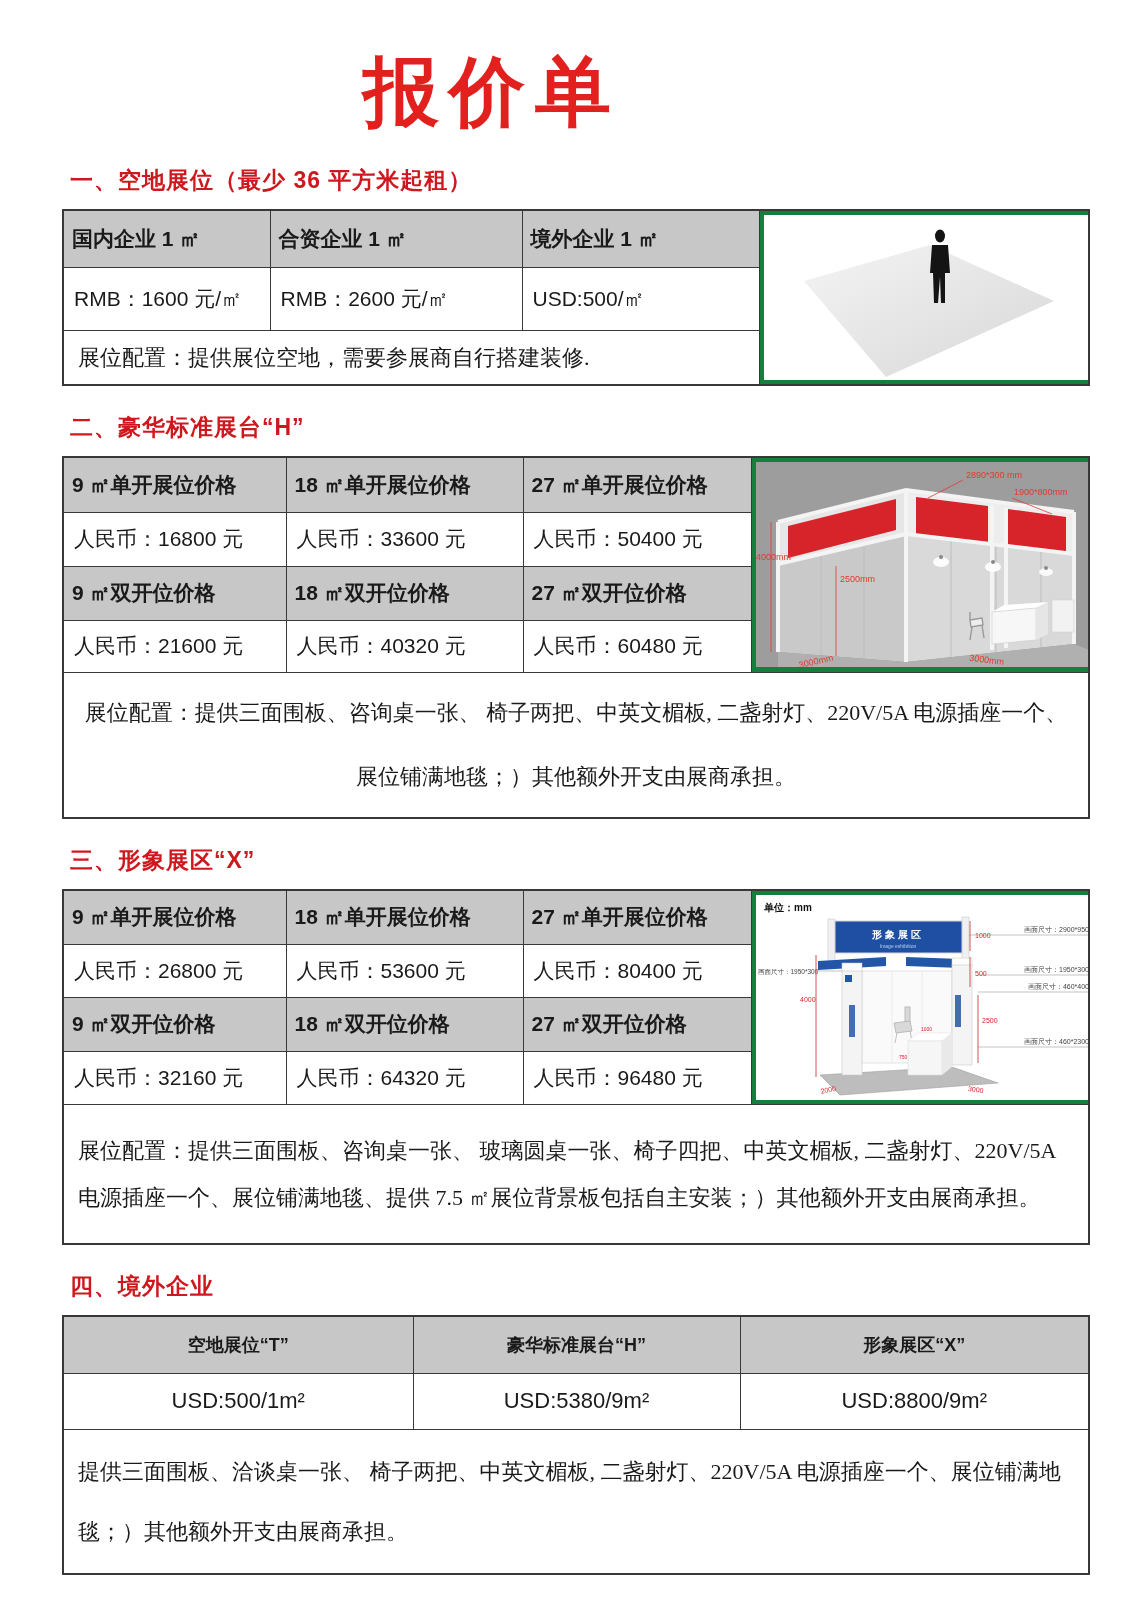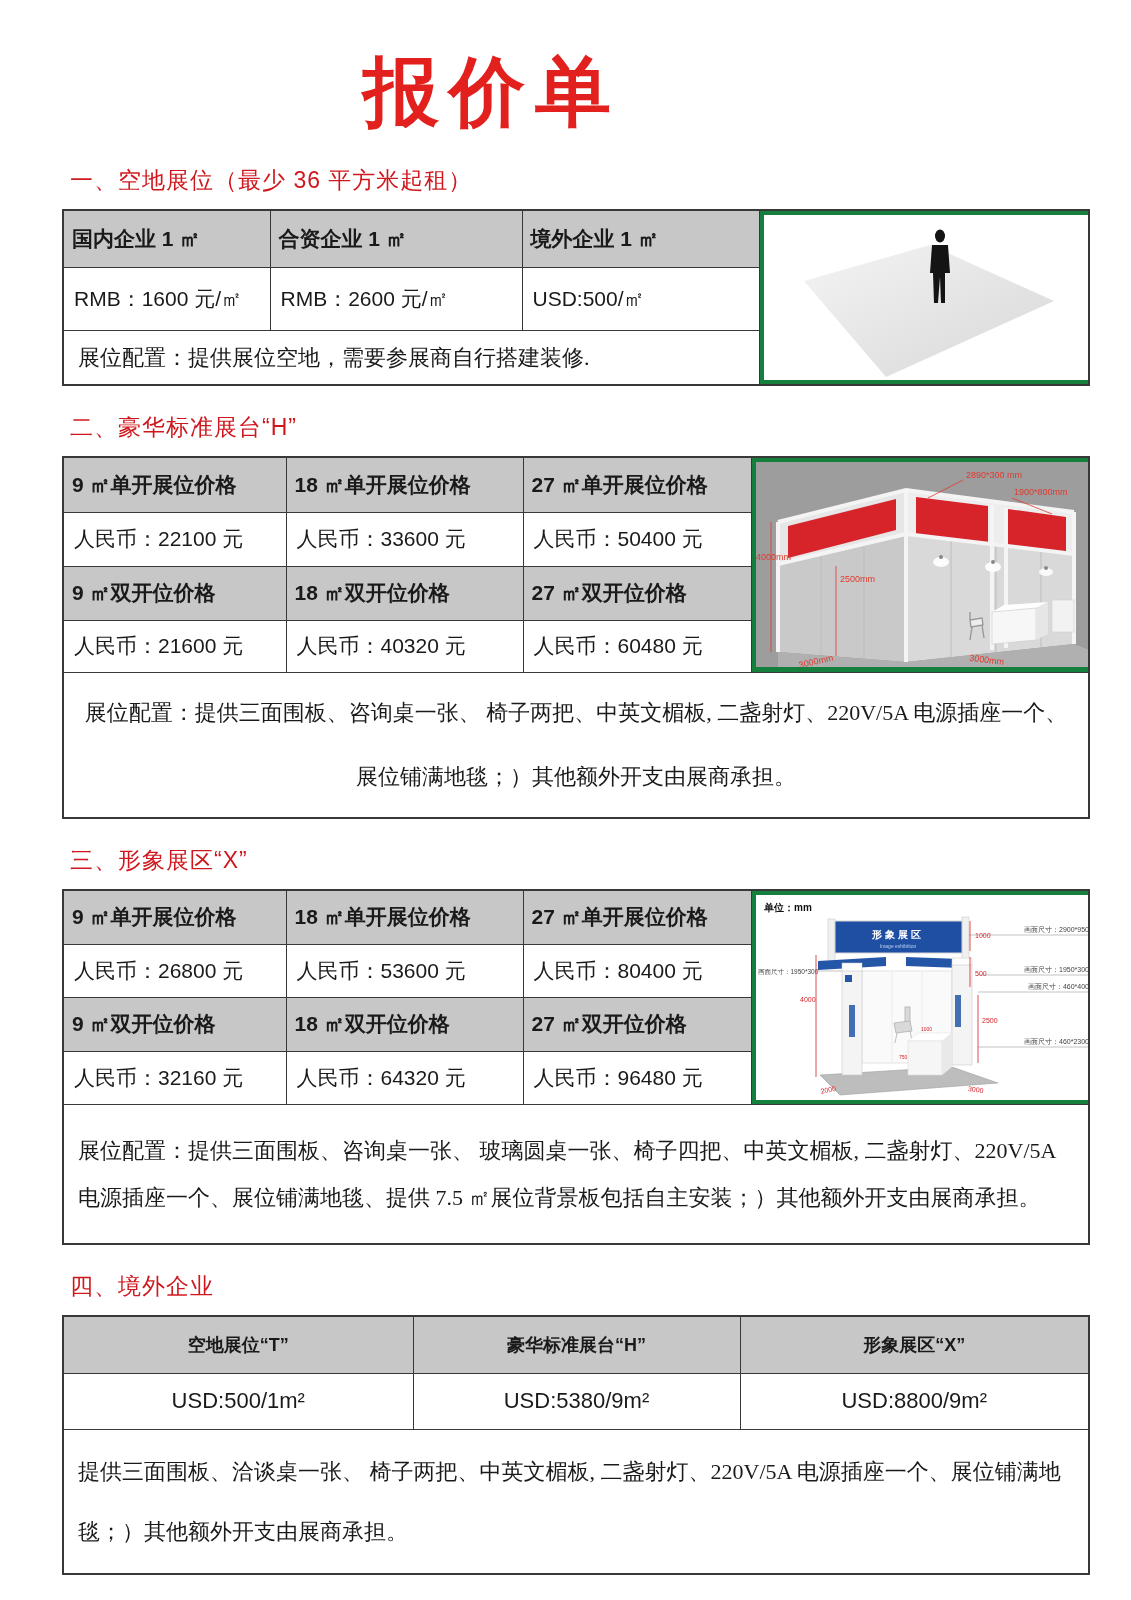--- a/index.html
+++ b/index.html
@@ -25,21 +25,21 @@
     text-align:center;
     color:var(--title-red);
     font-size:76px;
     font-weight:bold;
     letter-spacing:10px;
     line-height:1.15;
   }
   .sec-heading{
     color:var(--heading-red);
     font-size:23px;
-    font-weight:normal;
+    font-weight:bold;
     letter-spacing:1px;
     margin:26px 0 13px 8px;
   }
   .sec-heading.first{margin-top:30px;}
   table.qt{
     border-collapse:collapse;
     width:1026px;
     table-layout:fixed;
     border:2px solid var(--border-dark);
   }
@@ -216,21 +216,21 @@
             <text x="0" y="98">4000mm</text>
             <line x1="80" y1="104" x2="80" y2="194" stroke="#e03a30" stroke-width="0.8"></line>
             <text x="84" y="120">2500mm</text>
             <text x="42" y="200" transform="rotate(-13 70 196)">3000mm</text>
             <text x="213" y="202" transform="rotate(7 240 200)">3000mm</text>
           </g>
         </svg>
       </td>
     </tr>
     <tr class="r2">
-      <td class="price">人民币：22100 元</td>
+      <td class="price">人民币：16800 元</td>
       <td class="price">人民币：33600 元</td>
       <td class="price">人民币：50400 元</td>
     </tr>
     <tr class="r3">
       <td class="hdr">9 ㎡双开位价格</td>
       <td class="hdr">18 ㎡双开位价格</td>
       <td class="hdr">27 ㎡双开位价格</td>
     </tr>
     <tr class="r4">
       <td class="price">人民币：21600 元</td>

